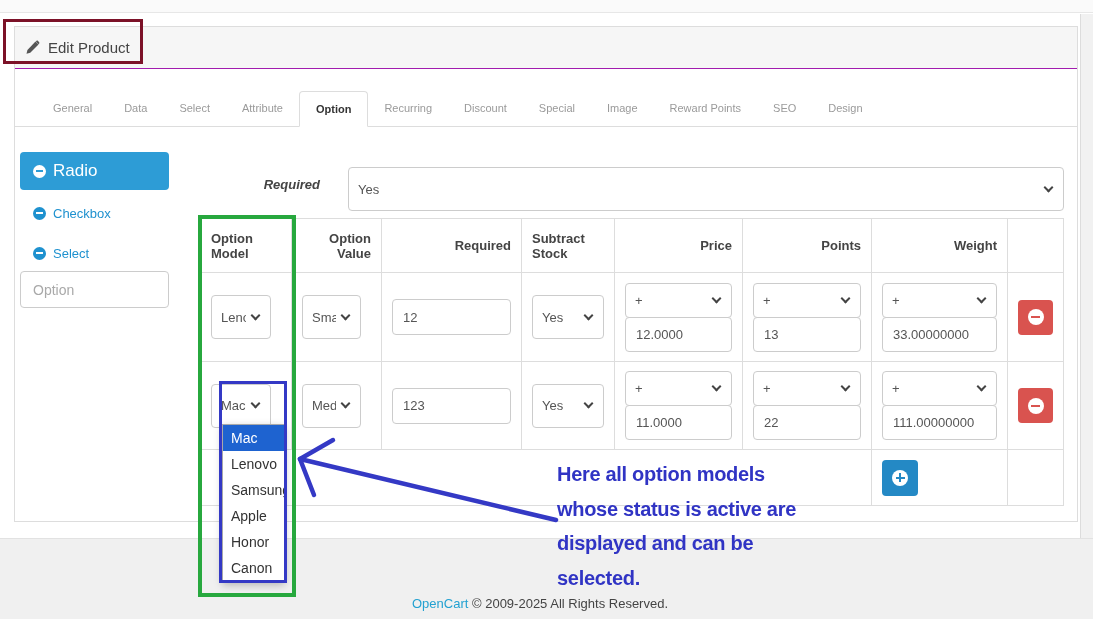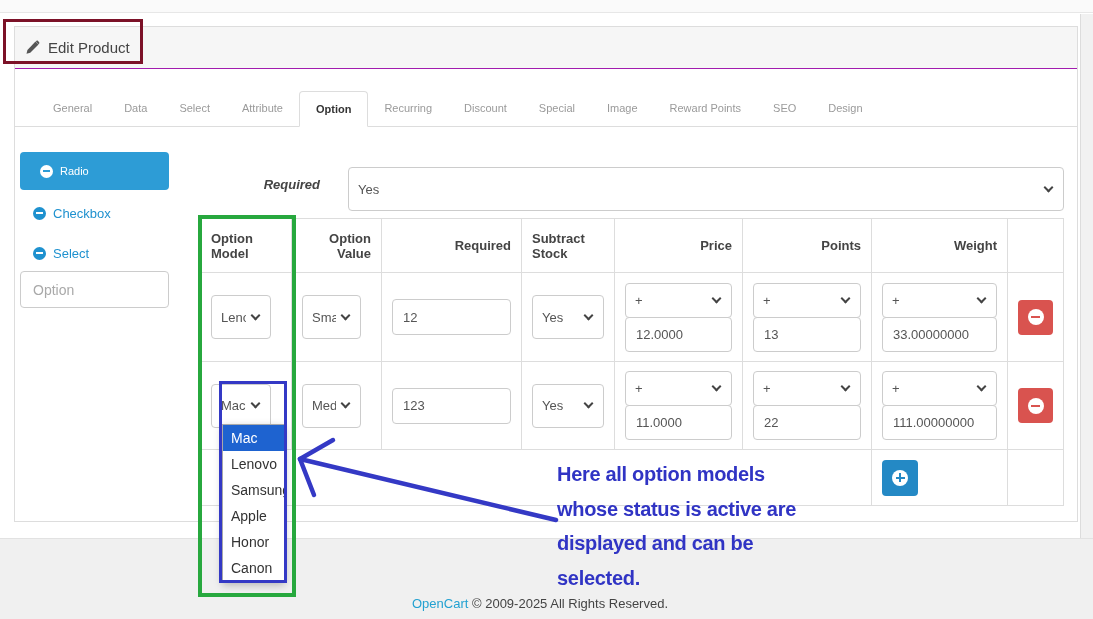--- a/index.html
+++ b/index.html
@@ -16,21 +16,21 @@
   .panel-heading { height:42px; background:#f6f6f6; border-bottom:1px solid #a21caf; display:flex; align-items:center; padding-left:10px; }
   .panel-title { font-size:15px; color:#444; margin-left:8px; }
   .pencil { width:15px; height:15px; }
 
   
   .tabs { position:absolute; left:0; top:64px; width:1062px; height:36px; border-bottom:1px solid #ddd; display:flex; padding-left:22px; }
   .tab { height:36px; line-height:34px; padding:0 16px; font-size:11px; color:#9a9a9a; cursor:pointer; white-space:nowrap; }
   .tab.active { background:#fff; border:1px solid #ddd; border-bottom:1px solid #fff; border-radius:4px 4px 0 0; color:#333; font-weight:bold; margin-bottom:-1px; }
 
   
-  .pill { position:absolute; left:20px; top:152px; width:149px; height:38px; background:#2d9cd6; border-radius:4px; display:flex; align-items:center; padding-left:20px; color:#fff; font-size:11px; cursor:pointer; }
+  .pill { position:absolute; left:20px; top:152px; width:149px; height:38px; background:#2d9cd6; border-radius:4px; display:flex; align-items:center; padding-left:13px; color:#fff; font-size:17px; cursor:pointer; }
   .side-link { position:absolute; left:20px; width:149px; height:28px; display:flex; align-items:center; padding-left:13px; color:#1e91cf; font-size:13px; cursor:pointer; }
   .side-link.l1 { top:199px; }
   .side-link.l2 { top:239px; }
   .side-input { position:absolute; left:20px; top:271px; width:149px; height:37px; border:1px solid #ccc; border-radius:4px; font-size:14px; color:#555; padding:0 12px; font-family:inherit; outline:none; background:#fff; }
   .side-input::placeholder { color:#a9a9a9; }
 
   .mcirc { width:13px; height:13px; border-radius:50%; position:relative; flex:0 0 auto; margin-right:7px; }
   .mcirc.white { background:#fff; }
   .mcirc.blue { background:#1e91cf; }
   .mcirc::after { content:""; position:absolute; left:3px; right:3px; top:5.5px; height:2px; }

